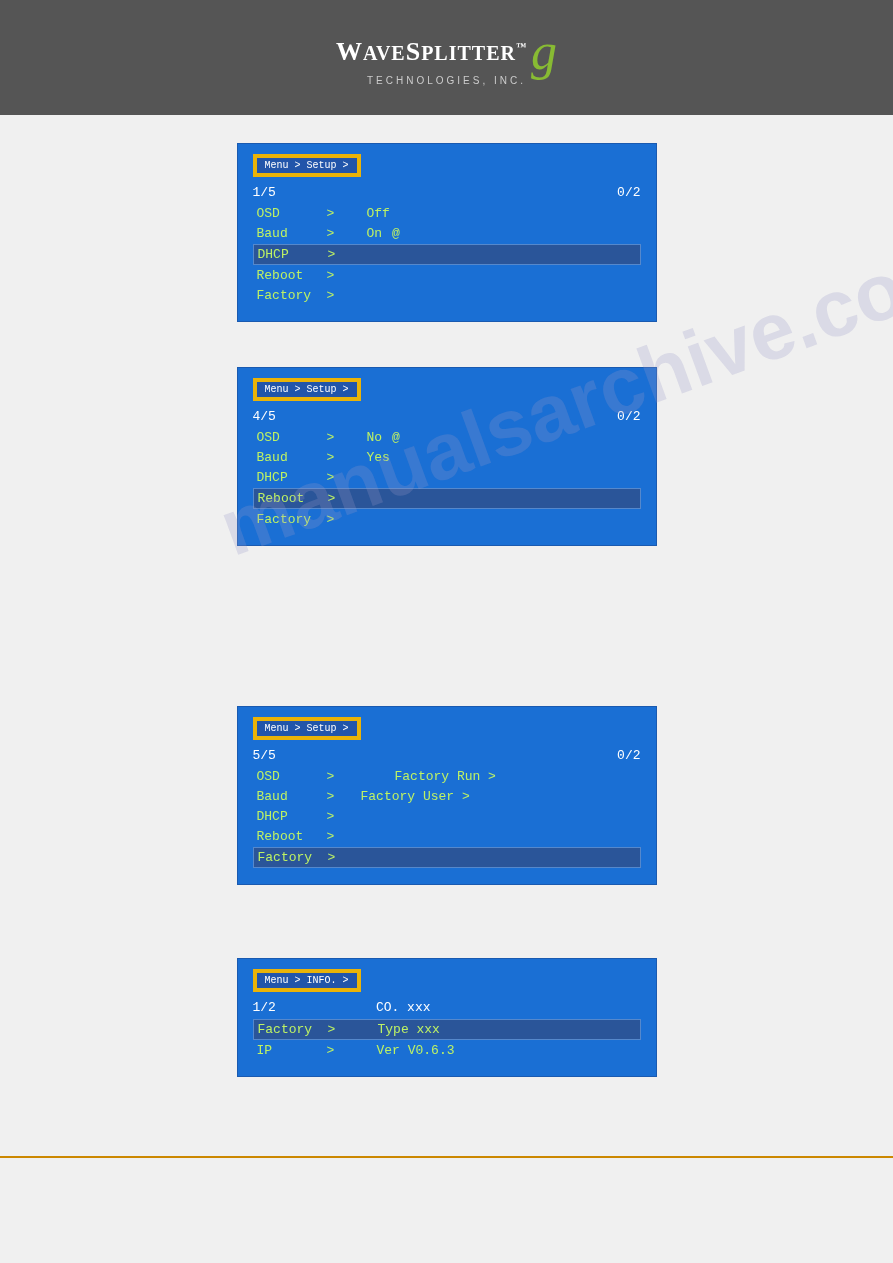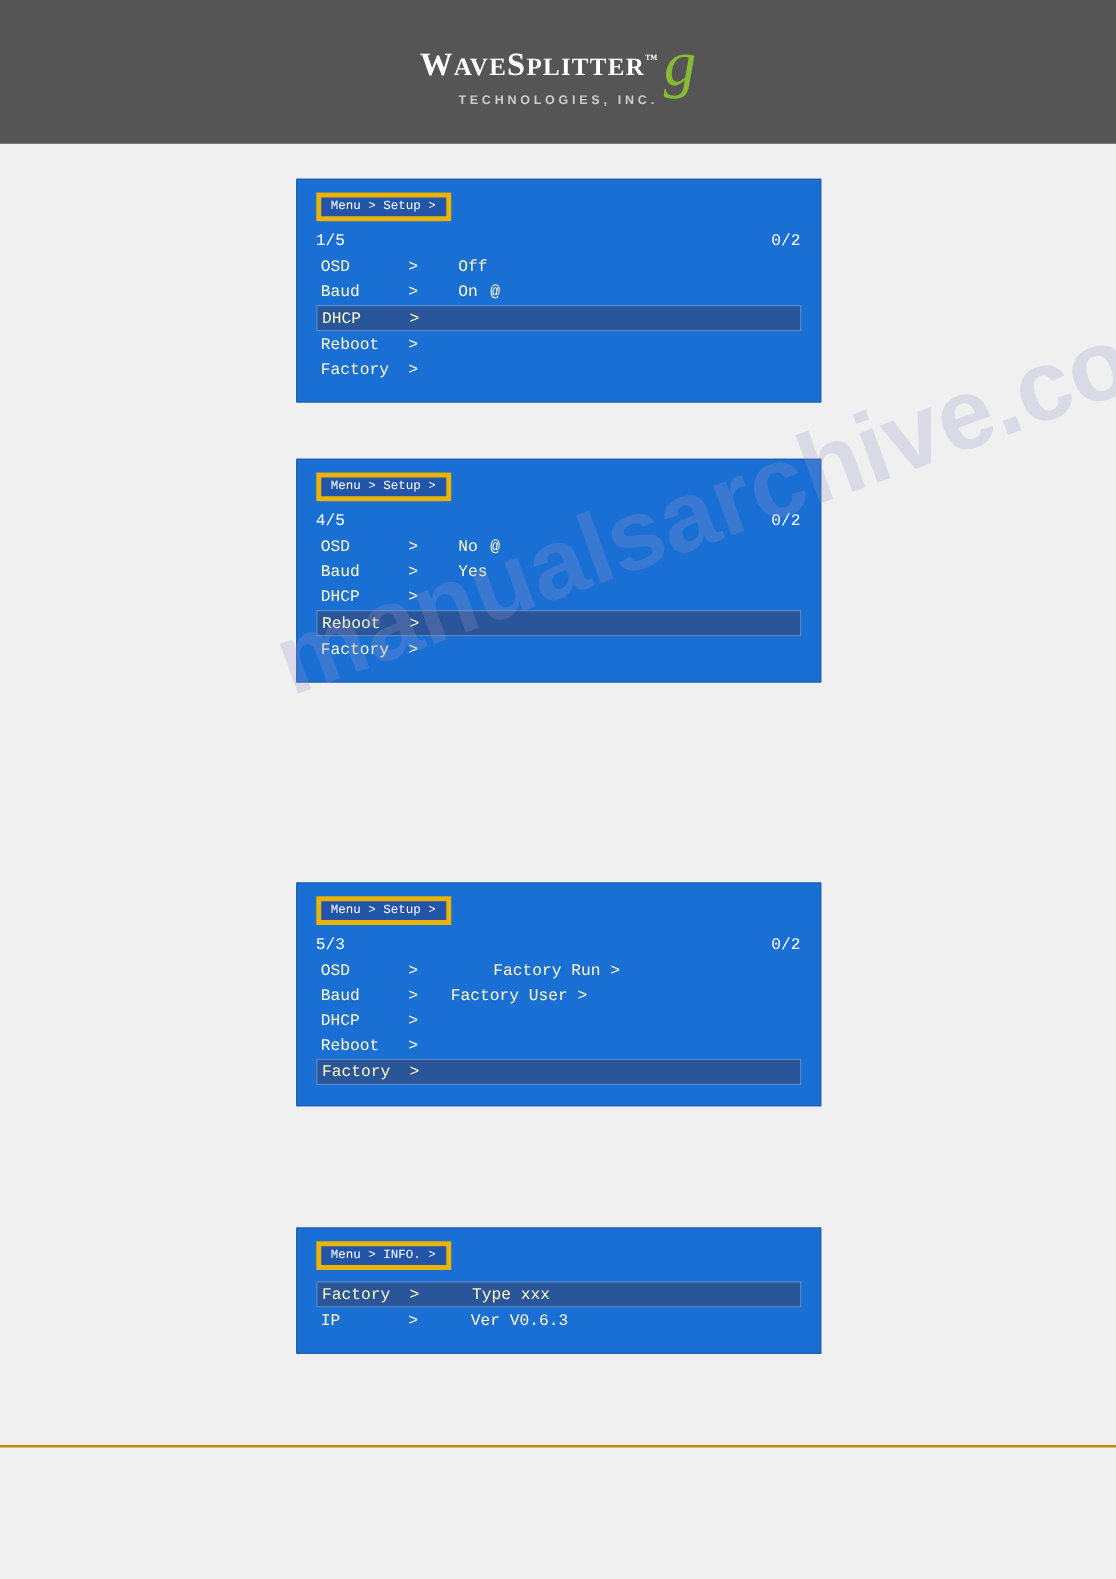--- a/index.html
+++ b/index.html
@@ -54,21 +54,21 @@
       margin-bottom: 4px;
       color: white;
       font-size: 13px;
     }
 
     .menu-row {
       display: flex;
       align-items: flex-end;
       padding: 2px 4px;
       margin: 1px 0;
-      color: #fef9c3;
+      color: #bef264;
     }
     .menu-row.highlighted {
       background: #2a5599;
       border: 1px solid #5588cc;
     }
     .menu-row-label {
       width: 70px;
       font-size: 13px;
     }
     .menu-row-arrow {
@@ -144,21 +144,21 @@
 <body>
 
 <div class="header">
   <div class="logo-wrapper">
     <div class="logo-main-row">
       <span class="logo-wave">
         W<span style="font-size:20px">AVE</span>S<span style="font-size:20px">PLITTER</span><sup class="logo-tm">™</sup>
       </span>
       <span class="logo-g">g</span>
     </div>
-    <span style="color:#cccccc; font-size:10px; letter-spacing:3px; font-family: Arial, sans-serif; font-weight: bold;">TECHNOLOGIES, INC.</span>
+    <span style="color:#cccccc; font-size:10px; letter-spacing:3px; font-family: Arial, sans-serif;">TECHNOLOGIES, INC.</span>
   </div>
 </div>
 
 <div class="panel-container" style="margin-top: 28px;">
   <div class="menu-panel">
     <div class="menu-breadcrumb">Menu  &gt; Setup  &gt;</div>
     <div class="menu-counter">
       <span>1/5</span>
       <span>0/2</span>
     </div>
@@ -218,21 +218,21 @@
       <span class="menu-row-label">Factory</span>
       <span class="menu-row-arrow">&gt;</span>
     </div>
   </div>
 </div>
 
 <div class="panel-container" style="margin-top: 160px;">
   <div class="menu-panel">
     <div class="menu-breadcrumb">Menu  &gt; Setup  &gt;</div>
     <div class="menu-counter">
-      <span>5/3</span>
+      <span>5/5</span>
       <span>0/2</span>
     </div>
     <div class="menu-row">
       <span class="menu-row-label">OSD</span>
       <span class="menu-row-arrow">&gt;</span>
       <span class="menu-row-value" style="margin-left: 48px;">Factory Run  &gt;</span>
     </div>
     <div class="menu-row">
       <span class="menu-row-label">Baud</span>
       <span class="menu-row-arrow">&gt;</span>
@@ -246,23 +246,27 @@
       <span class="menu-row-label">Reboot</span>
       <span class="menu-row-arrow">&gt;</span>
     </div>
     <div class="menu-row highlighted">
       <span class="menu-row-label">Factory</span>
       <span class="menu-row-arrow">&gt;</span>
     </div>
   </div>
 </div>
 
-<div class="panel-container" style="margin-top: 97px;">
+<div class="panel-container" style="margin-top: 73px;">
   <div class="menu-panel">
     <div class="menu-breadcrumb">Menu  &gt; INFO. &gt;</div>
+    <div class="menu-counter" style="justify-content: flex-start; gap: 100px;">
+      <span>1/2</span>
+      <span>CO.   xxx</span>
+    </div>
     <div class="menu-row highlighted">
       <span class="menu-row-label">Factory</span>
       <span class="menu-row-arrow">&gt;</span>
       <span class="menu-row-value" style="margin-left: 30px;">Type  xxx</span>
     </div>
     <div class="menu-row">
       <span class="menu-row-label">IP</span>
       <span class="menu-row-arrow">&gt;</span>
       <span class="menu-row-value" style="margin-left: 30px;">Ver   V0.6.3</span>
     </div>

